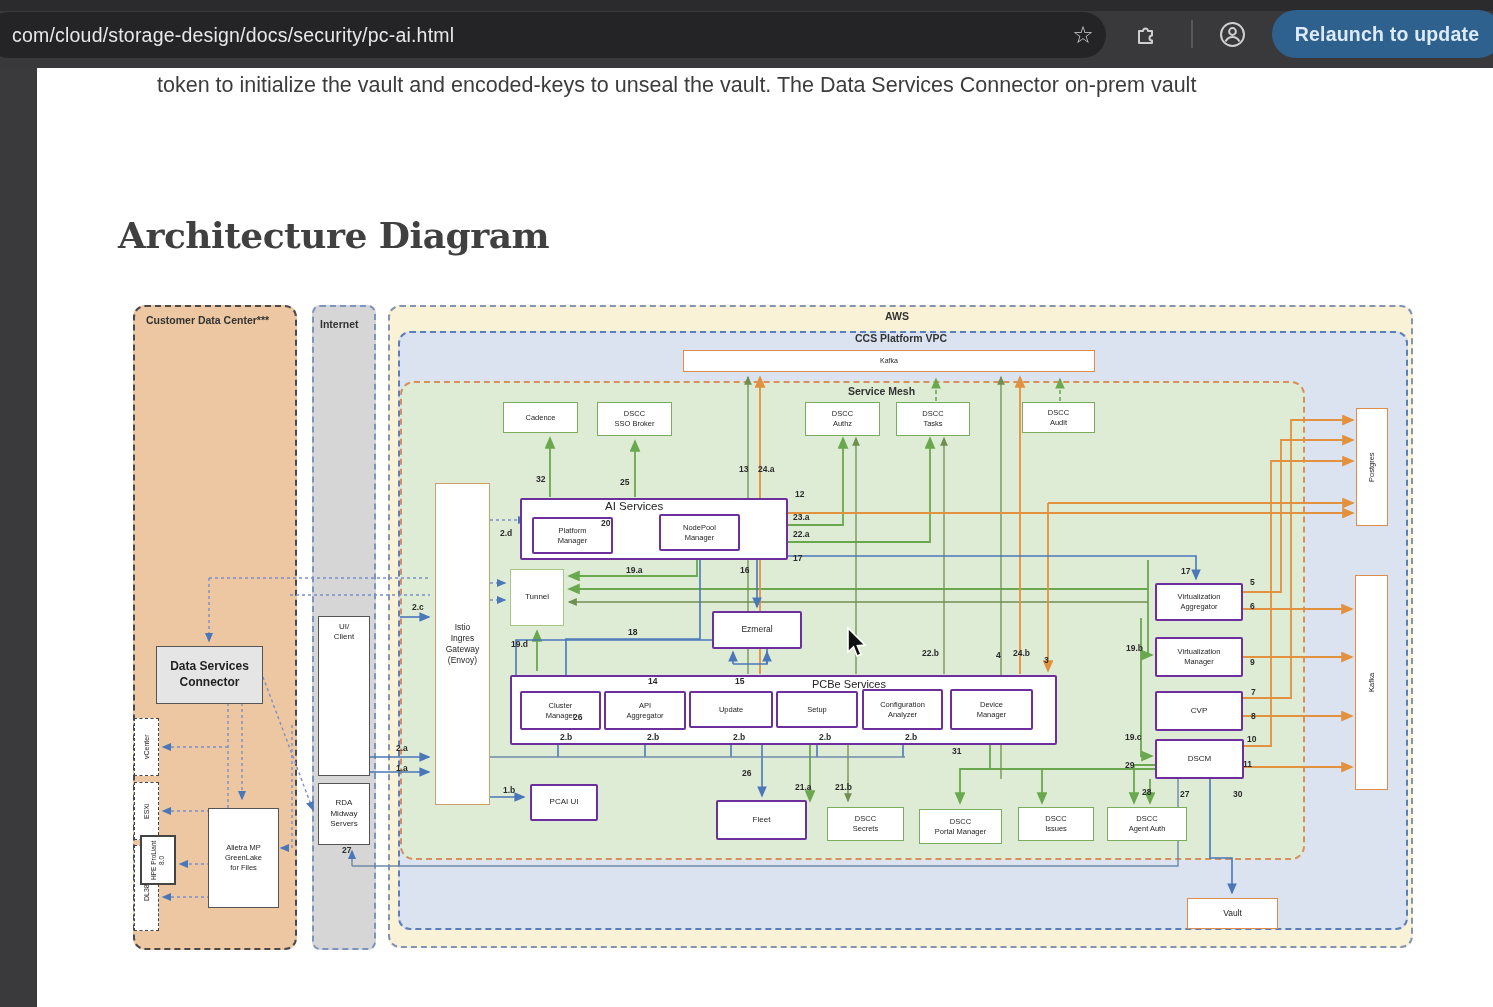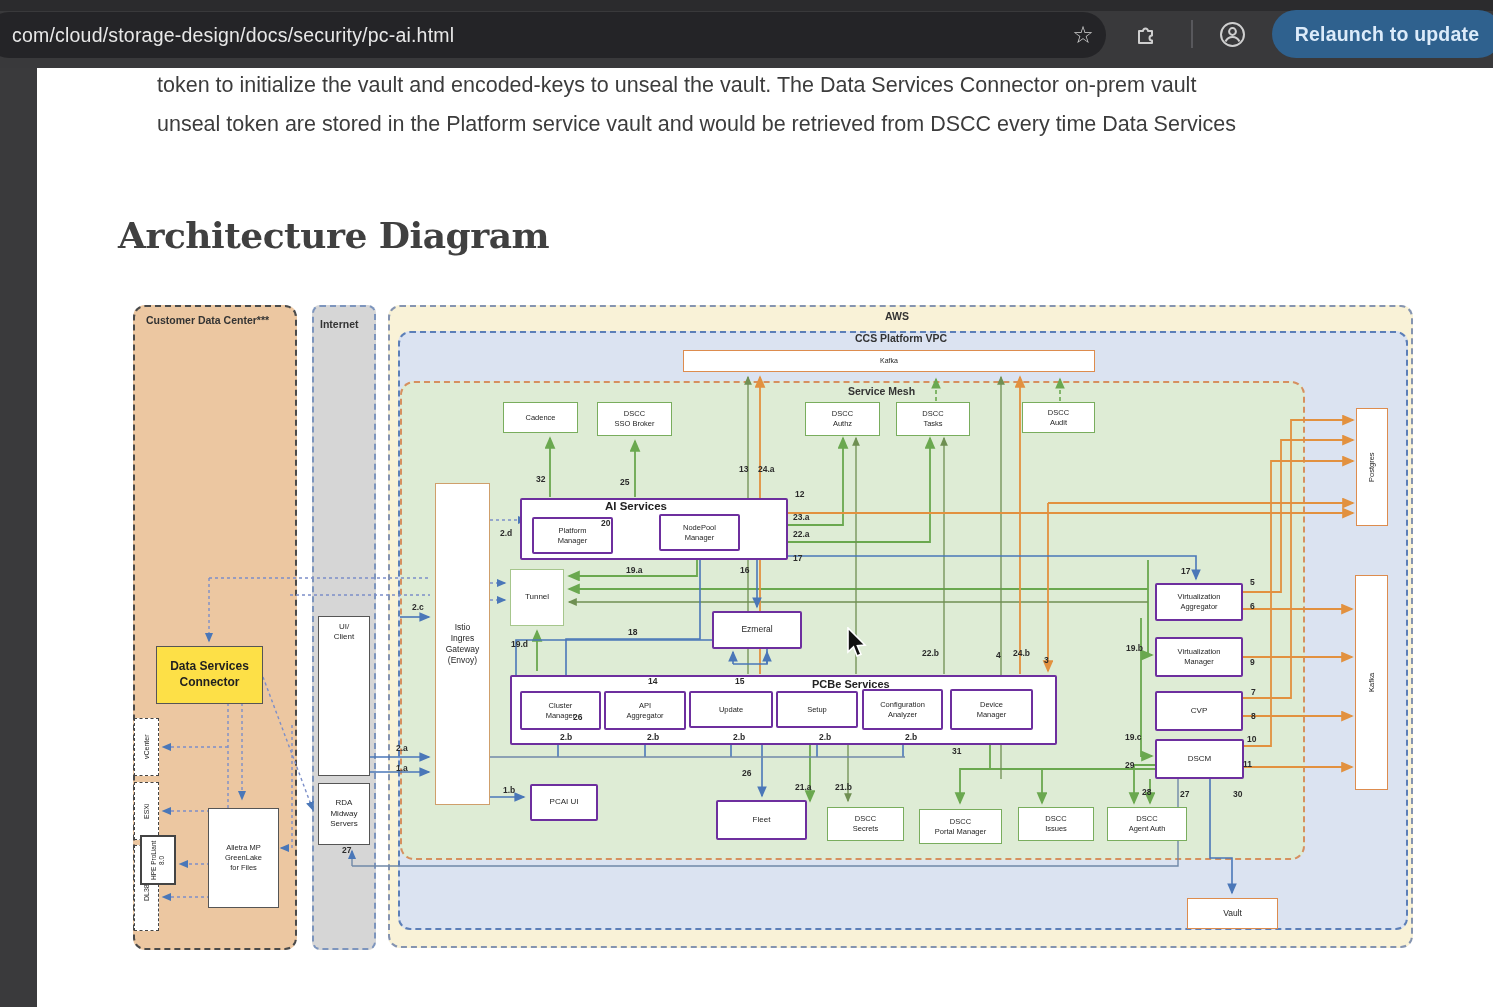--- a/index.html
+++ b/index.html
@@ -34,21 +34,21 @@
   .region-label{position:absolute;font-size:10.5px;font-weight:700;color:#333;white-space:nowrap;}
   .node{position:absolute;box-sizing:border-box;background:#fff;display:flex;align-items:center;
         justify-content:center;text-align:center;white-space:pre-line;color:#1f1f1f;
         font-size:7.5px;line-height:1.3;}
   .green-node{border:1.5px solid #79ad5d;}
   .purple-node{border:2.5px solid #6d2f9e;border-radius:2px;}
   .orange-node{border:1.5px solid #dd8c4e;}
   .plain-node{border:1.5px solid #555;}
   .dashed-node{border:1.5px dashed #444;}
   .vtext{writing-mode:vertical-rl;transform:rotate(180deg);}
-  .frame-title{position:absolute;font-size:11px;font-weight:700;color:#222;white-space:nowrap;}
+  .frame-title{position:absolute;font-size:11px;font-weight:400;color:#222;white-space:nowrap;}
   #edge-labels .edge-label{position:absolute;font-size:8.5px;font-weight:700;color:#2b2b2b;
         white-space:nowrap;}
   #wires{position:absolute;left:0;top:0;z-index:3;}
   .layer-regions{position:absolute;left:0;top:0;z-index:1;}
   .layer-nodes{position:absolute;left:0;top:0;z-index:4;}
   #edge-labels{position:absolute;left:0;top:0;z-index:5;}
   #cursor{position:absolute;left:846px;top:627px;z-index:9;}
 </style>
 </head>
 <body>
@@ -71,21 +71,21 @@
       <circle cx="13.5" cy="10.5" r="3.4"></circle>
       <path d="M6.5 20.5c1.6-3 4.2-4.4 7-4.4s5.4 1.4 7 4.4"></path>
     </svg>
   </div>
   <button class="relaunch">Relaunch to update</button>
 </div>
 
 <div class="left-rail"></div>
 
 <div class="doc-paragraph"><span>token to initialize the vault and encoded-keys to unseal the vault. The Data Services Connector on-prem vault</span><br>
-<span>unseal token are stored in the Platform service vault and would be retrieved from DSCC every time Data Services</span><br>
+<br>
 </div>
 
 <div class="doc-heading">Architecture Diagram</div>
 
 <div class="layer-regions">
   <div class="abs region" style="left:133px;top:305px;width:164px;height:645px;background:#ecc7a1;border:2px dashed #4a4a4a;"></div>
   <div class="abs region" style="left:312px;top:305px;width:64px;height:645px;background:#d6d6d6;border:2px dashed #7d95bd;border-radius:8px;"></div>
   <div class="abs region" style="left:388px;top:305px;width:1025px;height:643px;background:#f9f2d7;border:2px dashed #8594b0;"></div>
   <div class="abs region" style="left:398px;top:331px;width:1010px;height:599px;background:#dbe3f1;border:2px dashed #5c7fb8;"></div>
   <div class="abs region" style="left:400px;top:381px;width:905px;height:479px;background:#deecd5;border:2.5px dashed #d6905f;border-radius:14px;"></div>
@@ -204,21 +204,21 @@
 
   <g stroke="#7089a8" stroke-width="1.4" fill="none">
     <path d="M490,757 H905"></path>
     <path d="M1178,779 V866 H352"></path>
     <path d="M352,866 V851" marker-end="url(#mBlue)"></path>
   </g>
 </svg>
 
 <div class="layer-nodes">
 
-  <div class="node" style="left:156px;top:646px;width:107px;height:58px;background:#fde047;border:1.5px solid #555;font-size:12px;font-weight:600;">Data Services
+  <div class="node" style="left:156px;top:646px;width:107px;height:58px;background:#e5e5e5;border:1.5px solid #555;font-size:12px;font-weight:600;">Data Services
 Connector</div>
   <div class="node dashed-node vtext" style="left:134px;top:718px;width:25px;height:58px;font-size:7px;">vCenter</div>
   <div class="node dashed-node vtext" style="left:134px;top:782px;width:25px;height:58px;font-size:7px;">ESXi</div>
   <div class="node dashed-node vtext" style="left:134px;top:845px;width:25px;height:86px;font-size:7px;">DL380A</div>
   <div class="node vtext" style="left:140px;top:835px;width:36px;height:50px;border:2px solid #444;font-size:6.5px;">HPE ProLiant 8.0</div>
   <div class="node plain-node" style="left:208px;top:808px;width:71px;height:100px;">Alletra MP
 GreenLake
 for Files</div>
 
   <div class="node plain-node" style="left:318px;top:616px;width:52px;height:160px;align-items:flex-start;padding-top:5px;font-size:8px;">UI/

